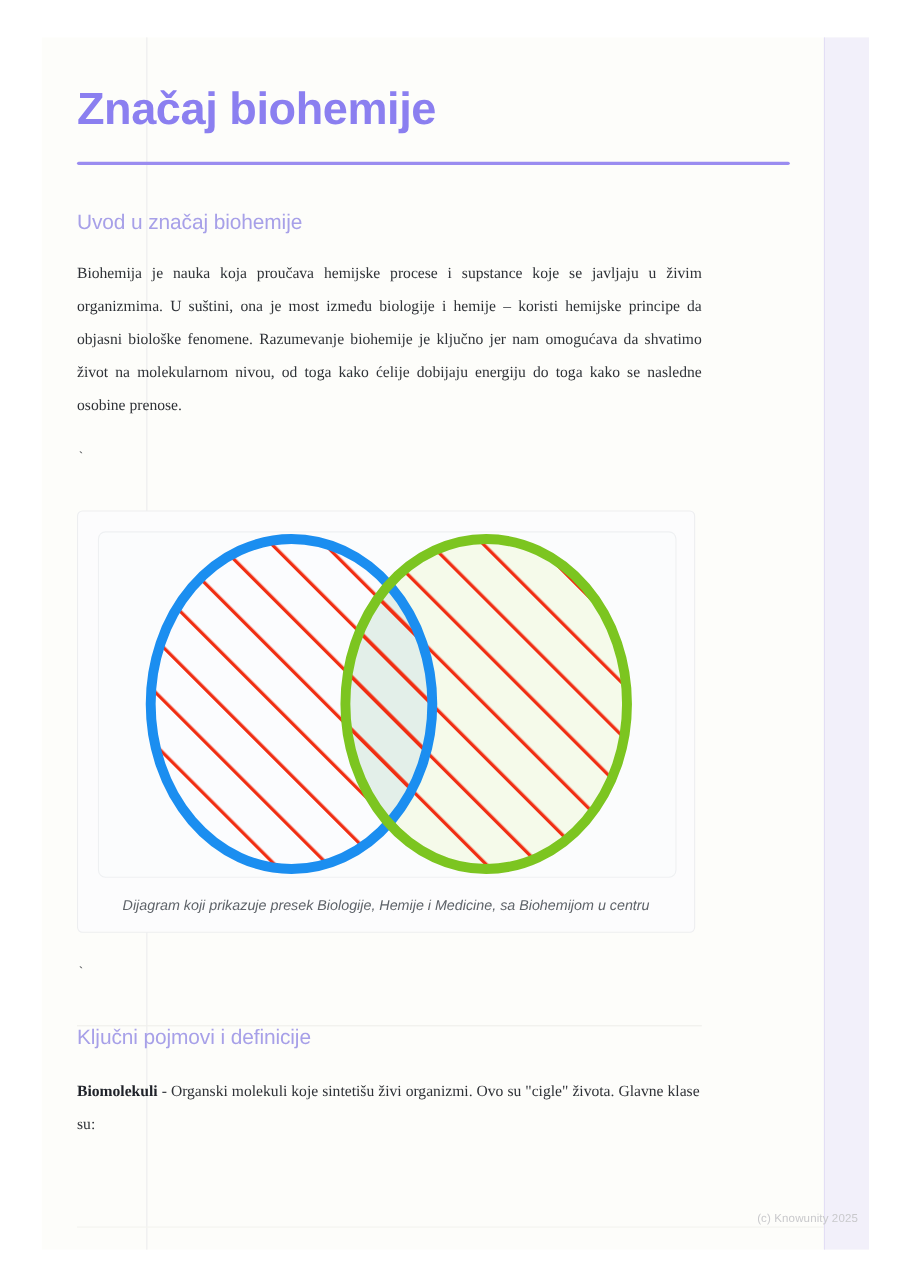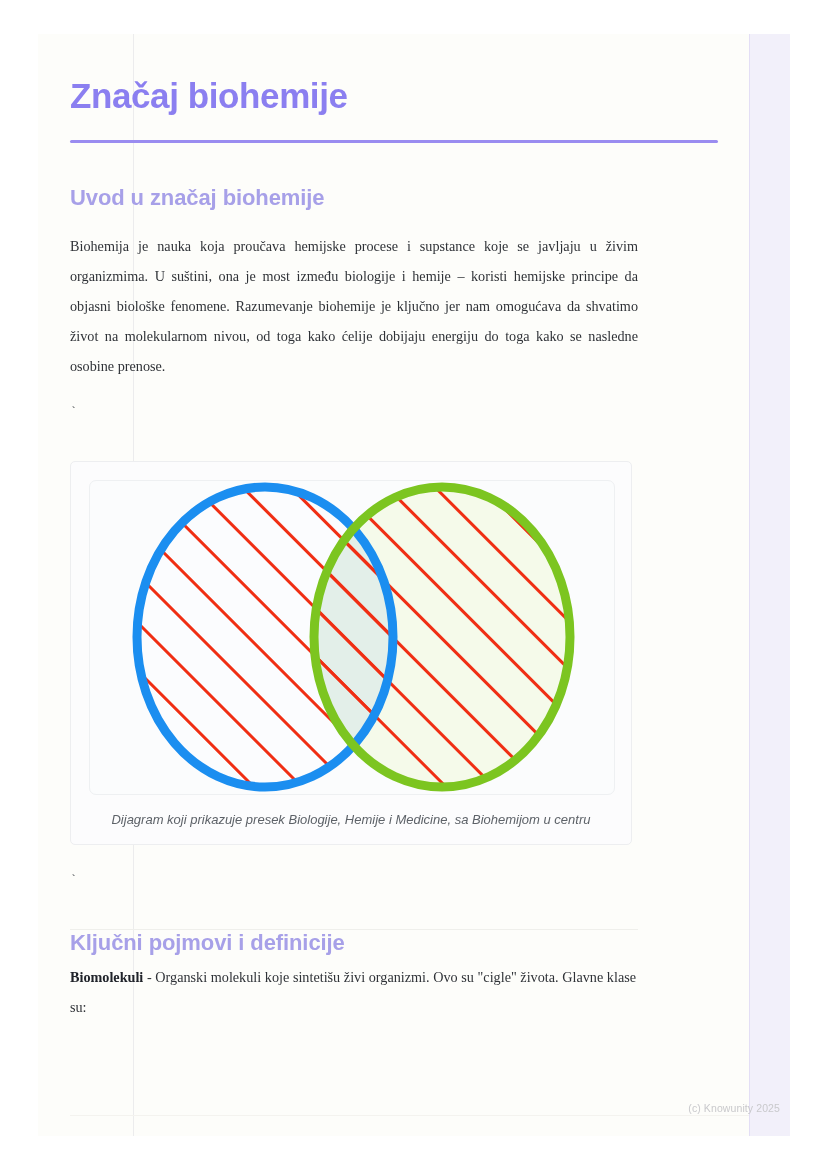--- a/index.html
+++ b/index.html
@@ -52,58 +52,58 @@
   
   #content {
     position: absolute;
     left: 70px;
     top: 34px;
     width: 568px;
   }
 
   
   #page-title {
-    font-size: 35px;
+    font-size: 41px;
     font-weight: 700;
     color: #8b7ff0;
     letter-spacing: -0.4px;
     margin: 0;
     padding-top: 42px;
     line-height: 1.15;
   }
   #title-rule {
     margin-top: 24px;
     height: 3px;
     width: 648px;
     background: #9a8cf0;
     border-radius: 2px;
   }
 
   
   .section-heading {
-    font-size: 22px;
-    font-weight: 700;
+    font-size: 19px;
+    font-weight: 400;
     color: #a7a0e8;
     margin: 0;
     letter-spacing: -0.1px;
   }
   #intro-heading { margin-top: 42px; }
   #terms-heading { }
 
   
   .body-text {
     font-size: 14.2px;
     line-height: 30px;
     color: #2f3237;
     text-align: justify;
     margin: 0;
     font-family: Liberation Serif, serif;
   }
   #intro-paragraph { margin-top: 20px; }
-  #biomolekuli-paragraph { margin-top: 6px; width: 566px; }
+  #biomolekuli-paragraph { margin-top: 22px; width: 566px; }
   .bold { font-weight: 700; color: #20232a; }
 
   
   .backtick {
     font-size: 12px;
     color: #3a3d42;
     font-family: "Liberation Mono", monospace;
     line-height: 1;
   }
   #backtick-1 { margin-top: 26px; }

